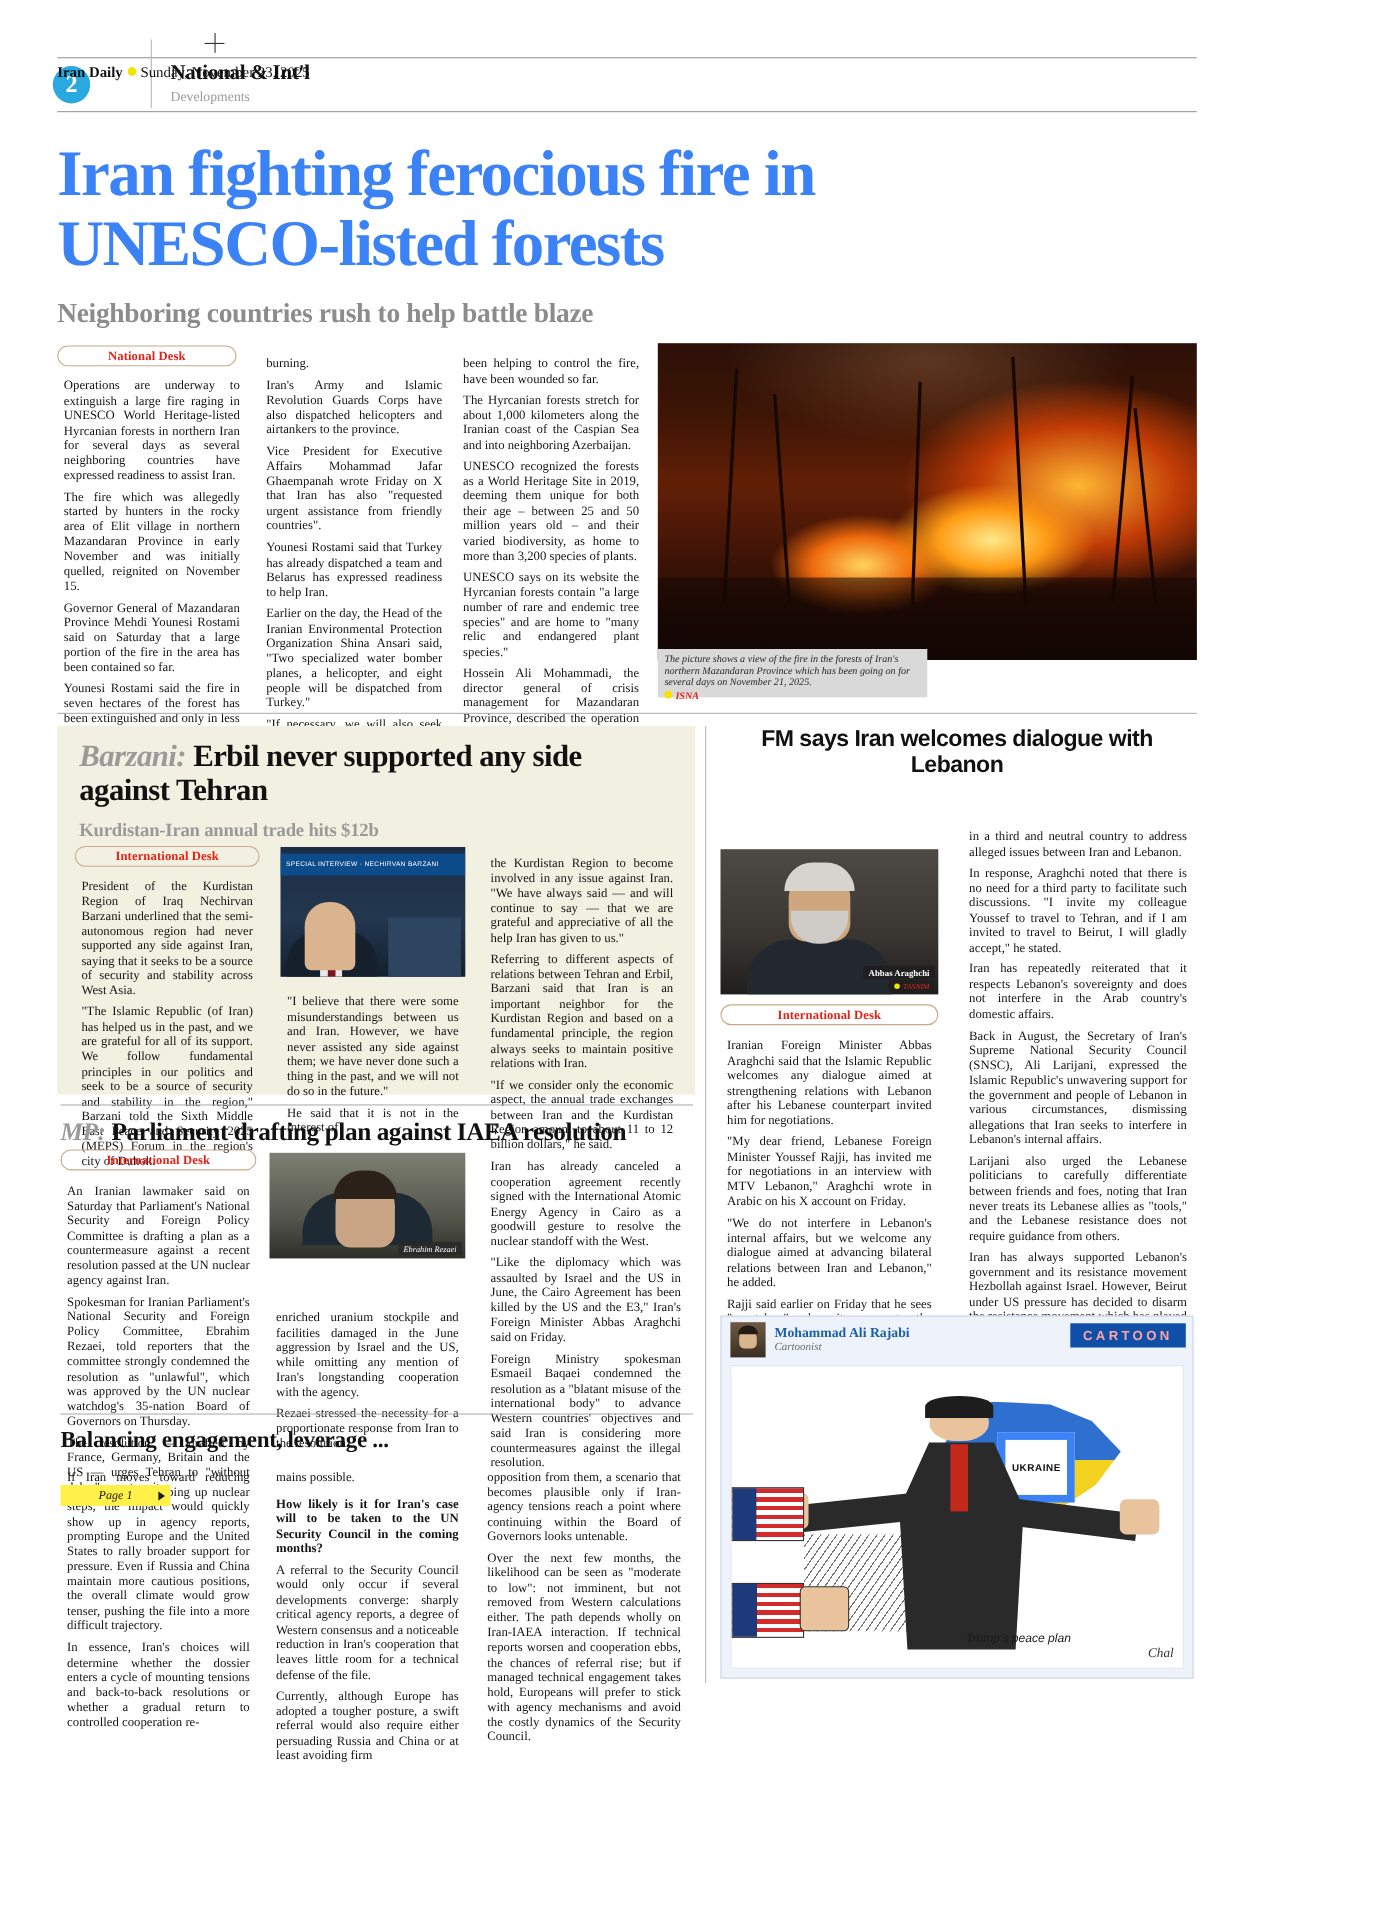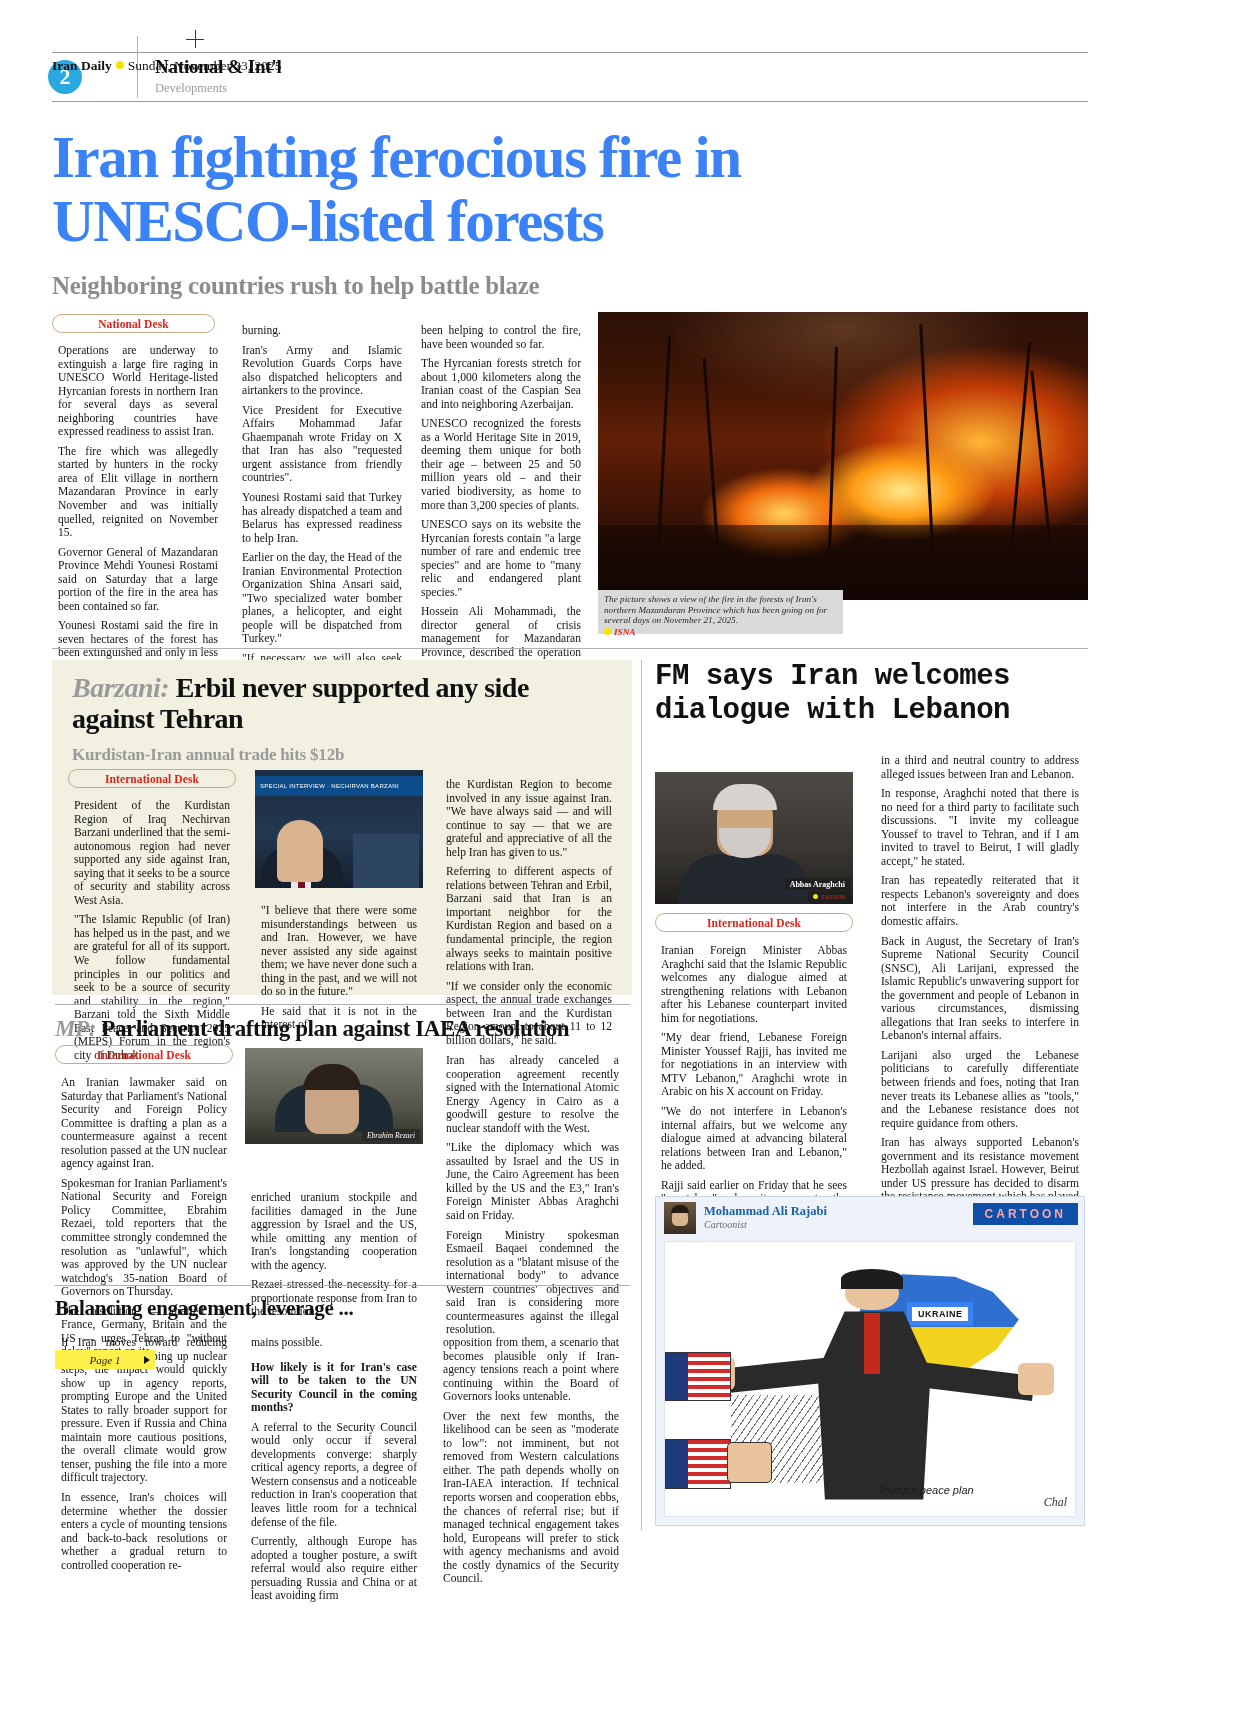--- a/index.html
+++ b/index.html
@@ -244,22 +244,22 @@
     position: absolute; right: 5px; width: 0; height: 0;
     border-left: 6px solid #1a1a1a;
     border-top: 4px solid transparent;
     border-bottom: 4px solid transparent;
   }
   .qbold { font-weight: bold; }
 
   
   .fm-head {
     position: absolute; left: 655px; top: 660px; width: 430px;
-    font-family: Liberation Mono, monospace;
-    font-weight: bold; font-size: 29px; line-height: 1.16; letter-spacing: -0.5px;
+    font-family: Liberation Sans, sans-serif;
+    font-weight: bold; font-size: 21px; line-height: 1.16; letter-spacing: -0.5px; text-align: center;
   }
   .photo-araghchi {
     position: absolute; left: 655px; top: 772px; width: 198px; height: 132px;
     background: linear-gradient(180deg,#4d4a46 0%, #3a3733 58%, #201e1c 100%);
     overflow: hidden;
   }
   .pa-head {
     position: absolute; left: 62px; top: 18px; width: 56px; height: 66px;
     background: #cfa77f; border-radius: 26px 26px 16px 16px;
   }
@@ -326,23 +326,23 @@
     position: absolute; left: 8px; top: 44px; right: 8px; bottom: 8px;
     background: #ffffff; border: 1px solid #dfe6f0; overflow: hidden;
   }
   .cc-ukr {
     position: absolute; left: 44%; top: 9%; width: 46%; height: 46%;
     background: linear-gradient(180deg,#2f6fd0 0 48%, #f2d21f 48% 100%);
     clip-path: polygon(12% 22%,30% 6%,58% 8%,78% 20%,92% 42%,80% 66%,60% 86%,36% 92%,16% 72%,4% 46%);
   }
   .cc-ukr-label {
     position: absolute; left: 59%; top: 22%;
-    background: #ffffff; border: 5px solid #3b82f6; color: #111;
+    background: #ffffff; border: 7px solid #3b82f6; color: #111;
     font-family: "Liberation Sans", sans-serif; font-size: 9px; font-weight: bold;
-    padding: 2px 6px; letter-spacing: .5px;
+    padding: 20px 6px; letter-spacing: .5px;
   }
   .cc-suit {
     position: absolute; left: 36%; top: 16%; width: 30%; height: 78%;
     background: #2a2a2a;
     clip-path: polygon(26% 12%,74% 12%,96% 40%,90% 100%,10% 100%,4% 40%);
   }
   .cc-face {
     position: absolute; left: 44%; top: 12%; width: 13%; height: 13%;
     background: #e8c39b; border-radius: 50% 50% 45% 45%;
   }

